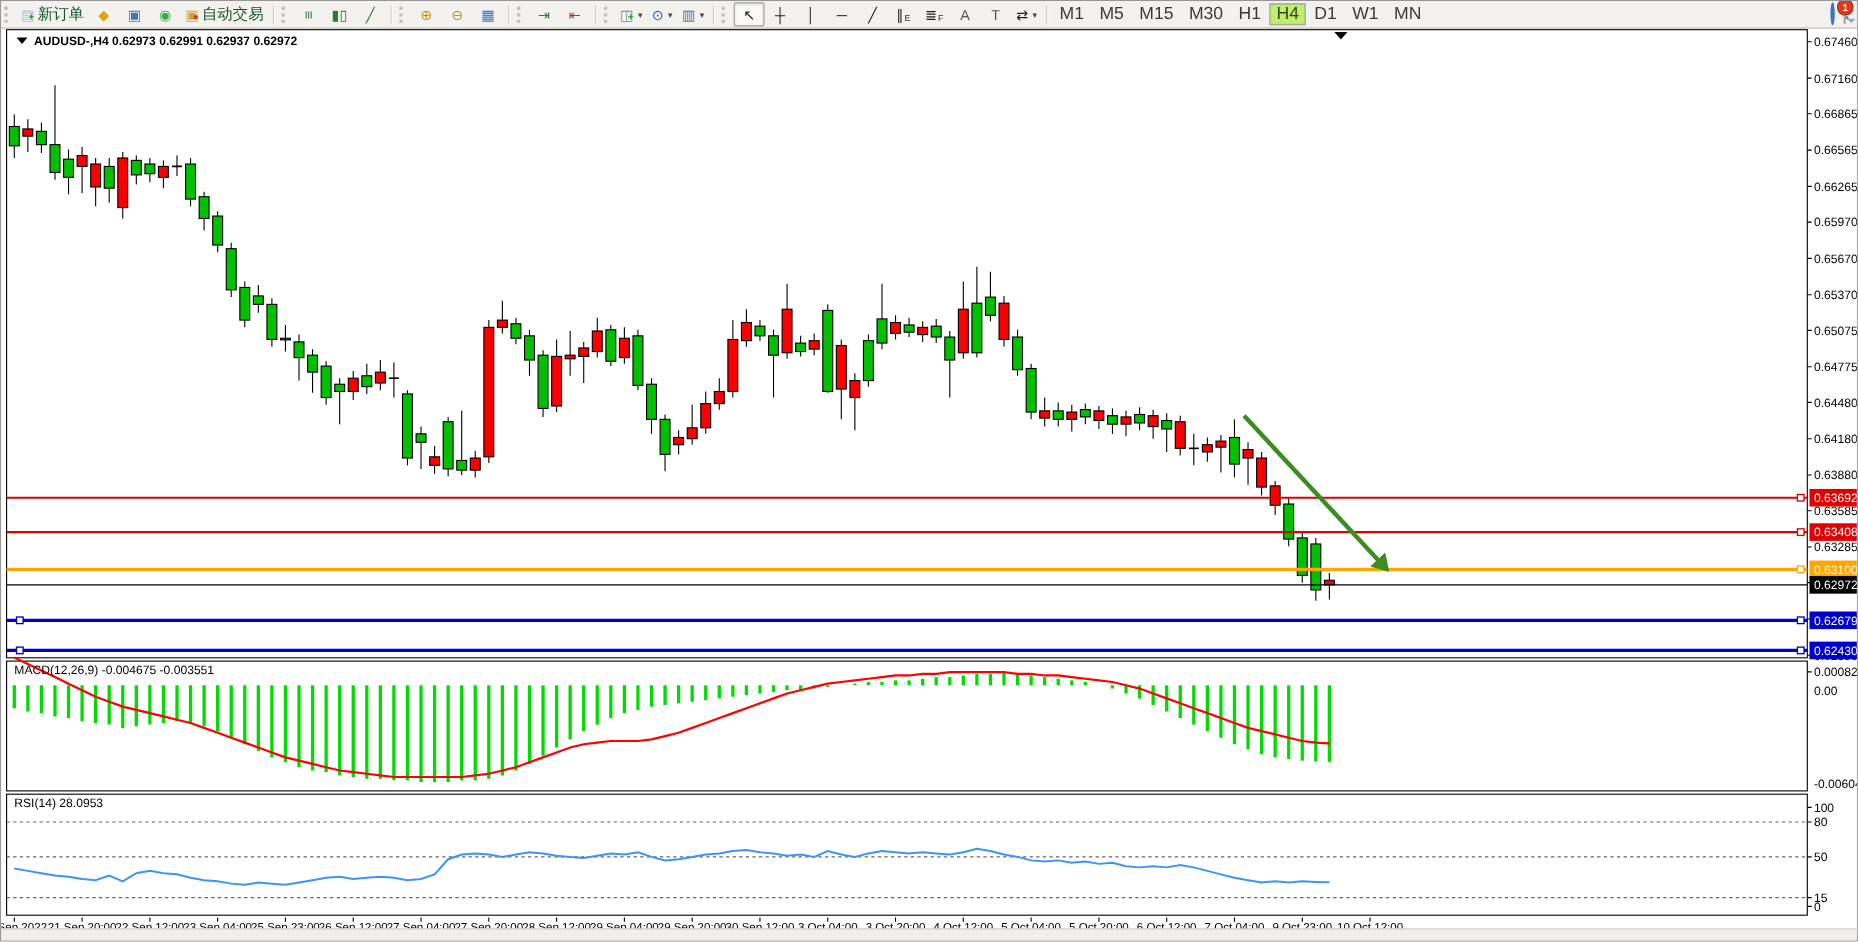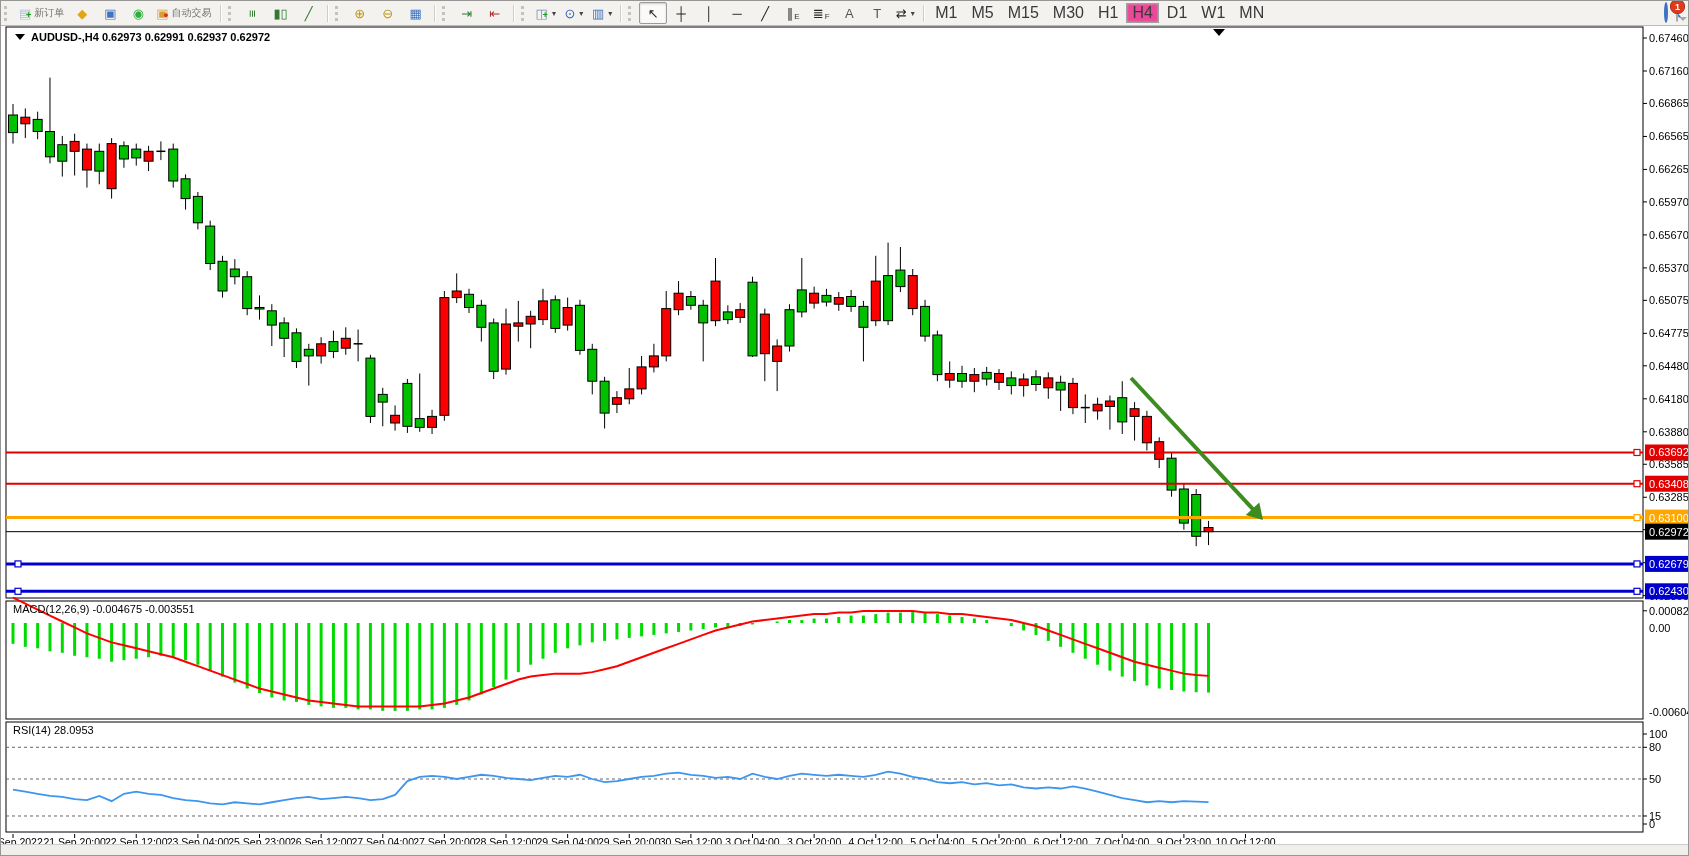--- a/index.html
+++ b/index.html
@@ -11,24 +11,24 @@
   .grip{width:4px;height:15px;border-left:3px dotted #c4c2bf;margin:0 4px 0 3px;}
   .sep{width:1px;height:17px;background:#cfcdca;box-shadow:1px 0 0 #ffffff;margin:0 4px;}
   .tbtn{position:relative;height:20px;min-width:20px;display:inline-flex;align-items:center;justify-content:center;
         gap:3px;padding:0 3px;border:1px solid transparent;border-radius:2px;cursor:default;}
   .tbtn.pressed{background:#fbfaf8;border-color:#9b9b9b;box-shadow:inset 0 1px 2px #c9c9c9;}
   .glyph{font-size:13px;line-height:13px;}
   .glyph.rot{display:inline-block;transform:rotate(90deg);}
   .ovl{position:absolute;left:10px;top:8px;font-size:9px;font-weight:bold;line-height:9px;}
   .sub{font-size:8px;margin-left:-2px;margin-top:6px;color:#333;}
   .carr{font-size:8px;color:#444;margin-left:1px;}
-  .cjk{font-size:10px;color:#737373;white-space:nowrap;}
+  .cjk{font-size:14px;color:#14532d;white-space:nowrap;}
   .tf{font-size:16px;color:#3a3a3a;padding:0 5px;height:18px;display:inline-flex;align-items:center;
       border:1px solid transparent;margin:0 1px;}
-  .tf.active{border-color:#a0a0a0;background:#ec4899;box-shadow:inset 0 0 2px #bfbfbf;}
+  .tf.active{border-color:#a0a0a0;background:#bef264;box-shadow:inset 0 0 2px #bfbfbf;}
   .tb-right{margin-left:auto;display:flex;align-items:center;padding-right:10px;gap:8px;}
   .mag{position:relative;width:11px;height:11px;border:2px solid #3a72c4;border-radius:50%;}
   .mag::after{content:"";position:absolute;left:9px;top:10px;width:6px;height:2px;background:#3a72c4;
               transform:rotate(45deg);}
   .bubble{position:relative;width:16px;height:12px;background:#fdfdfd;border:1px solid #a9a7a4;border-radius:3px;}
   .bubble::after{content:"";position:absolute;left:2px;bottom:-4px;border:4px solid transparent;border-top-color:#a9a7a4;}
   .badge{position:absolute;right:-7px;top:-5px;min-width:13px;height:13px;border-radius:7px;background:#e03a1e;
          color:#fff;font-size:9px;font-weight:bold;display:flex;align-items:center;justify-content:center;
          border:1px solid #b02c12;}
   

